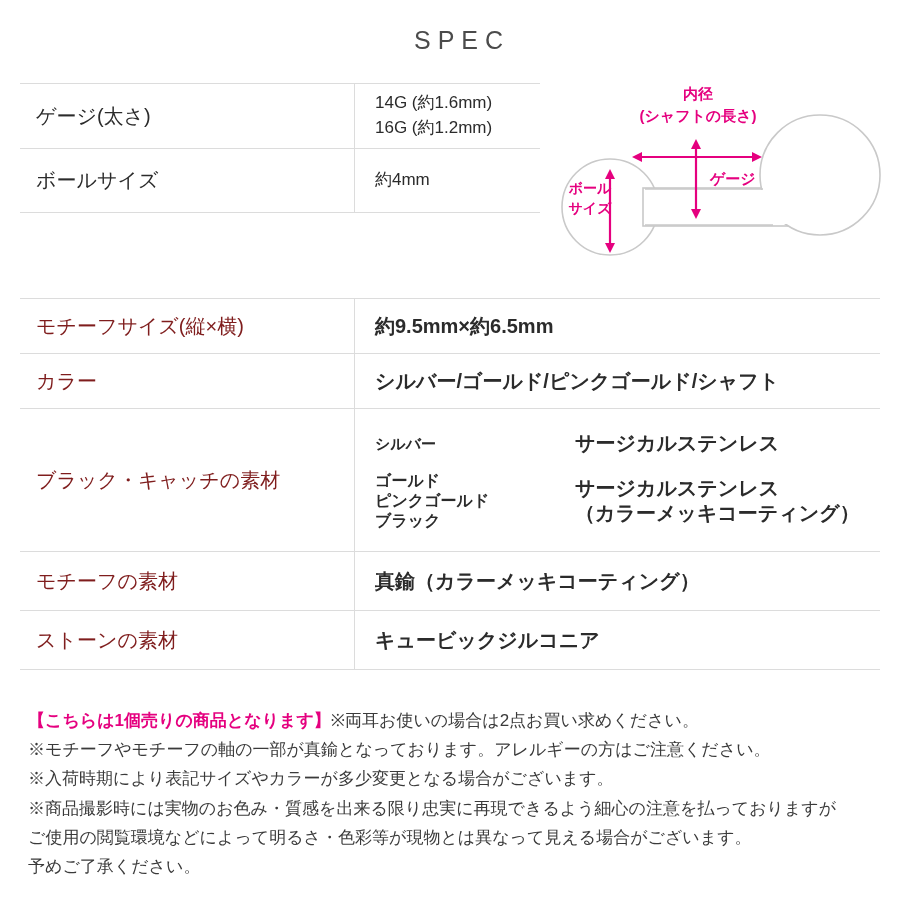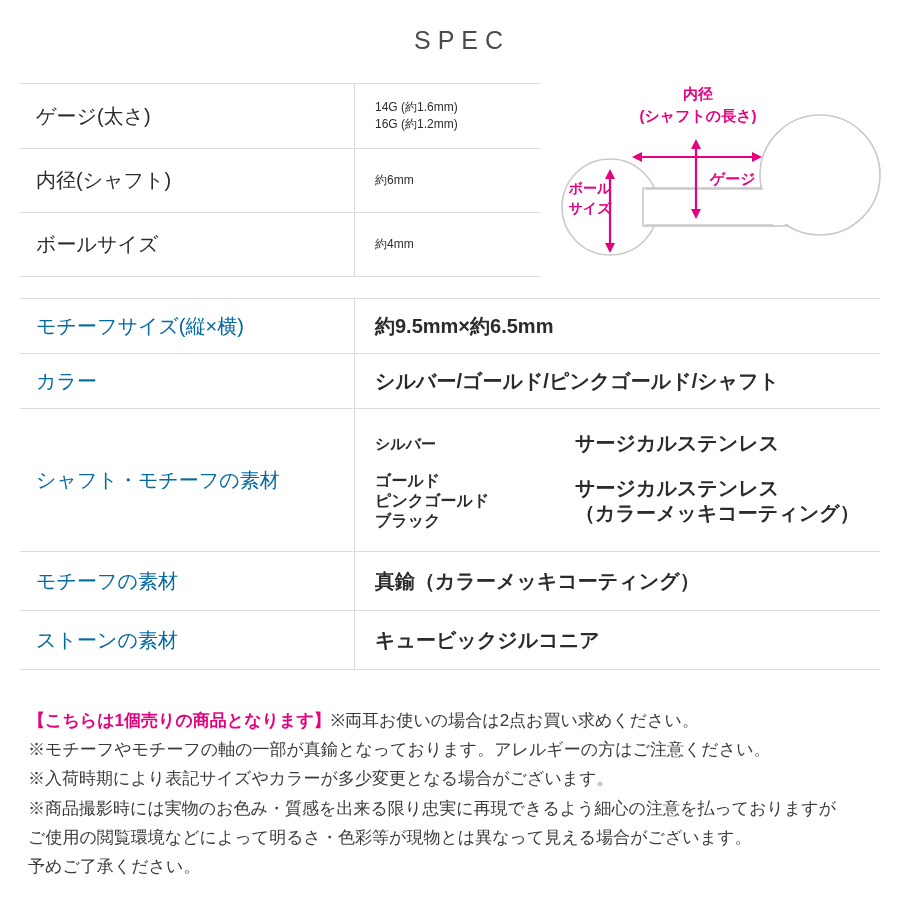--- a/index.html
+++ b/index.html
@@ -50,21 +50,21 @@
   }
   .t1-label {
     width: 318px;
     font-size: 20px;
     color: #2b2b2b;
     padding-left: 16px !important;
     border-right: 1px solid #dcdcdc;
     line-height: 1.45;
   }
   .t1-value {
-    font-size: 12px;
+    font-size: 17px;
     color: #2b2b2b;
     padding-left: 20px !important;
     line-height: 1.45;
   }
   .row-gauge td { height: 64px; }
   .row-shaft td { height: 63px; }
   .row-ball td  { height: 63px; }
 
   
   .diagram {
@@ -86,21 +86,21 @@
   }
   .table2 td {
     border-top: 1px solid #dcdcdc;
     border-bottom: 1px solid #dcdcdc;
     vertical-align: middle;
     padding: 0;
   }
   .t2-label {
     width: 318px;
     font-size: 20px;
-    color: #0369a1;
+    color: #7f1d1d;
     padding-left: 16px !important;
     border-right: 1px solid #dcdcdc;
     line-height: 1.4;
   }
   .t2-value {
     font-size: 20px;
     color: #2b2b2b;
     padding-left: 20px !important;
     line-height: 1.4;
     font-weight: bold;
@@ -160,24 +160,20 @@
 
   <table class="table1">
     <tbody>
         <tr class="row-gauge">
       <td class="t1-label">ゲージ(太さ)</td>
       <td class="t1-value">
         <div>14G (約1.6mm)</div>
         <div>16G (約1.2mm)</div>
       </td>
     </tr>
-    <tr class="row-shaft">
-      <td class="t1-label">内径(シャフト)</td>
-      <td class="t1-value">約6mm</td>
-    </tr>
     <tr class="row-ball">
       <td class="t1-label">ボールサイズ</td>
       <td class="t1-value">約4mm</td>
     </tr>
   </tbody>
     </table>
 
   <div class="diagram">
     <svg width="340" height="190" viewBox="0 0 340 190" xmlns="http://www.w3.org/2000/svg">
 
@@ -215,21 +211,21 @@
     <tbody>
         <tr class="row-motif">
       <td class="t2-label">モチーフサイズ(縦×横)</td>
       <td class="t2-value">約9.5mm×約6.5mm</td>
     </tr>
     <tr class="row-color">
       <td class="t2-label">カラー</td>
       <td class="t2-value">シルバー/ゴールド/ピンクゴールド/シャフト</td>
     </tr>
     <tr class="row-material">
-      <td class="t2-label">シャフト・モチーフの素材</td>
+      <td class="t2-label">ブラック・キャッチの素材</td>
       <td class="t2-value">
         <div class="mat-block">
           <div class="mat-line1">
             <span class="m-left">シルバー</span>
             <span class="m-right">サージカルステンレス</span>
           </div>
           <div class="mat-line2">
             <span class="m-left">
               <div>ゴールド</div>
               <div>ピンクゴールド</div>

